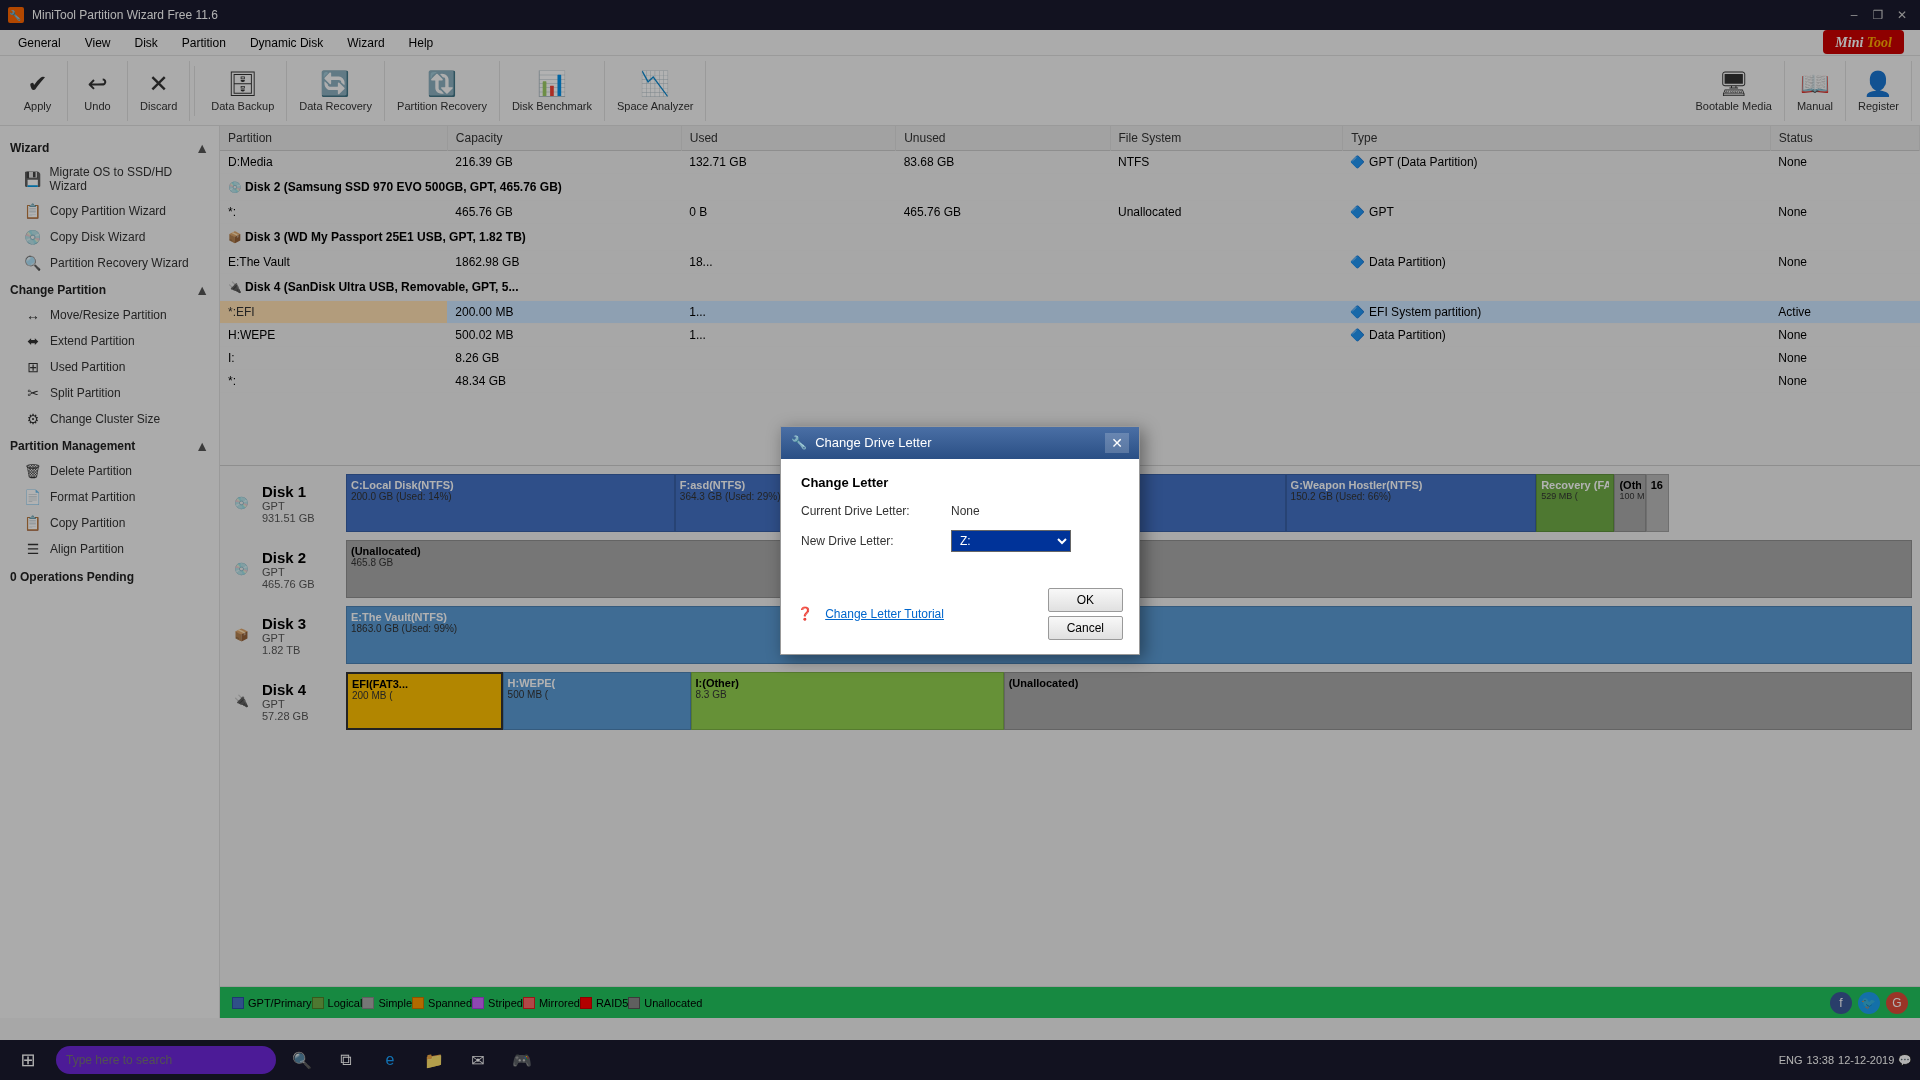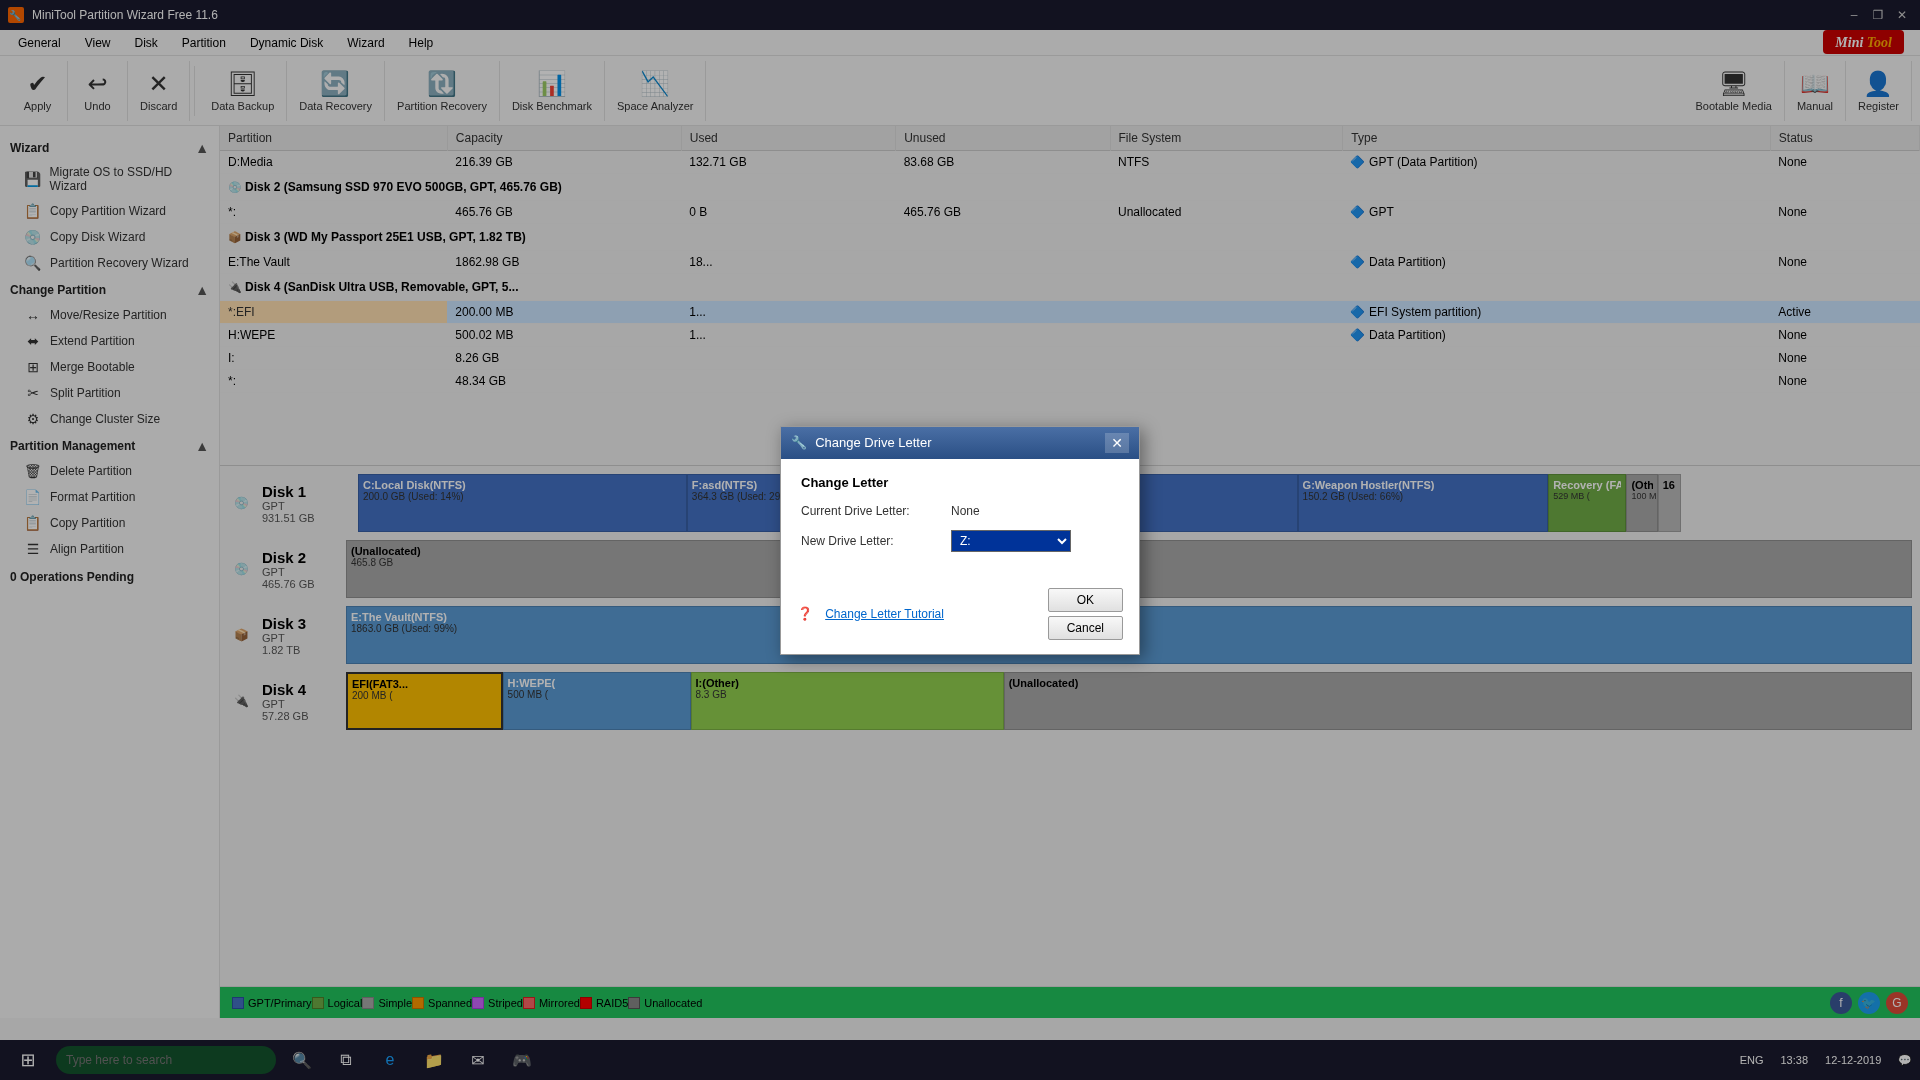--- a/index.html
+++ b/index.html
@@ -204,33 +204,33 @@
       display: flex;
       align-items: center;
       padding: 0 8px;
       position: absolute;
       bottom: 0;
       width: 1920px;
       z-index: 10;
     }
     .taskbar-start { width: 40px; height: 40px; display: flex; align-items: center; justify-content: center; color: white; font-size: 18px; cursor: pointer; }
     .taskbar-search {
-      background: #14532d;
+      background: #6d28d9;
       border: none;
       color: #ccc;
       height: 28px;
       width: 220px;
       padding: 12px 10px;
       font-size: 12px;
       border-radius: 14px;
       margin: 11px 8px;
     }
     .taskbar-icons { display: flex; gap: 8px; margin-left: 8px; }
     .taskbar-icon { width: 36px; height: 36px; display: flex; align-items: center; justify-content: center; font-size: 16px; color: white; cursor: pointer; }
-    .taskbar-right { margin-left: auto; display: flex; align-items: center; gap: 17px; color: white; font-size: 11px; text-align: right; }
+    .taskbar-right { margin-left: auto; display: flex; align-items: center; gap: 4px; color: white; font-size: 11px; text-align: right; }
 
     
     #modal-overlay {
       position: absolute;
       top: 0; left: 0; right: 0; bottom: 0;
       background: rgba(0,0,0,0.3);
       z-index: 100;
       display: flex;
       align-items: center;
       justify-content: center;
@@ -413,21 +413,21 @@
     <div class="sidebar-item">
       <span class="si-icon">↔</span>
       <span>Move/Resize Partition</span>
     </div>
     <div class="sidebar-item">
       <span class="si-icon">⬌</span>
       <span>Extend Partition</span>
     </div>
     <div class="sidebar-item">
       <span class="si-icon">⊞</span>
-      <span>Merge Bootable</span>
+      <span>Used Partition</span>
     </div>
     <div class="sidebar-item">
       <span class="si-icon">✂</span>
       <span>Split Partition</span>
     </div>
     <div class="sidebar-item">
       <span class="si-icon">⚙</span>
       <span>Change Cluster Size</span>
     </div>
 
@@ -556,21 +556,21 @@
     <div id="disk-visual">
 
       <div class="disk-row">
         <div class="disk-icon">💿</div>
         <div class="disk-label">
           <span class="dl-name">Disk 1</span>
           <span class="dl-type">GPT</span>
           <span class="dl-size">931.51 GB</span>
         </div>
         <div class="disk-bar">
-          <div class="partition-block" style="width:21%;background:#4472c4;color:white;margin-left:12px;">
+          <div class="partition-block" style="width:21%;background:#4472c4;color:white;">
             <span class="pb-name">C:Local Disk(NTFS)</span>
             <span class="pb-size">200.0 GB (Used: 14%)</span>
           </div>
           <div class="partition-block" style="width:39%;background:#4472c4;color:white;">
             <span class="pb-name">F:asd(NTFS)</span>
             <span class="pb-size">364.3 GB (Used: 29%)</span>
           </div>
           <div class="partition-block" style="width:16%;background:#4472c4;color:white;">
             <span class="pb-name">G:Weapon Hostler(NTFS)</span>
             <span class="pb-size">150.2 GB (Used: 66%)</span>

